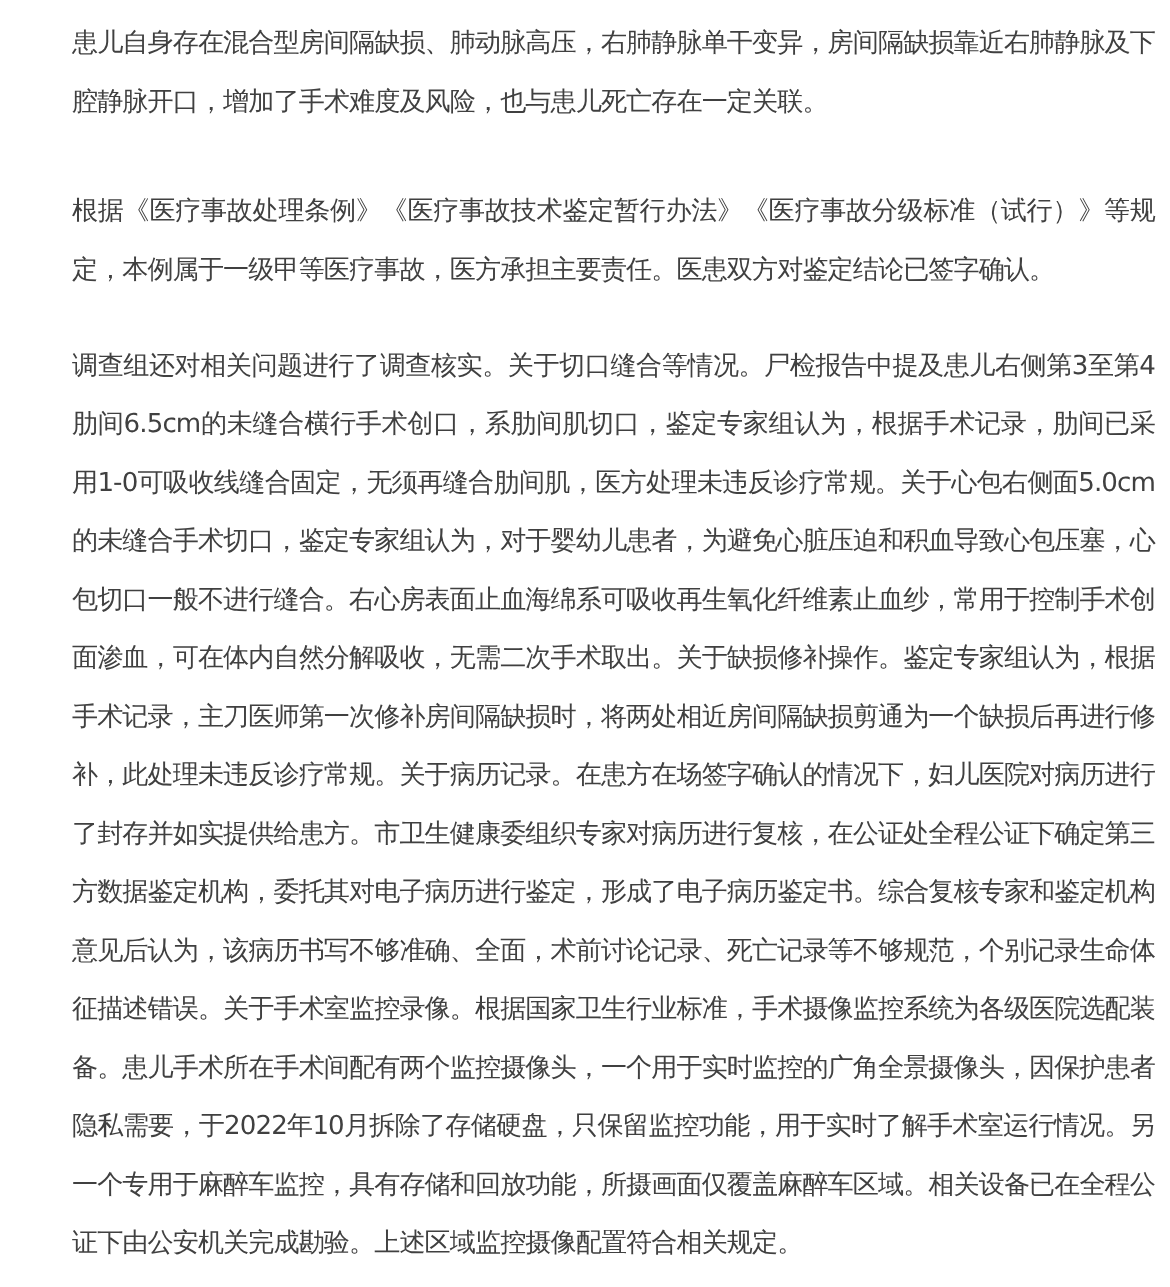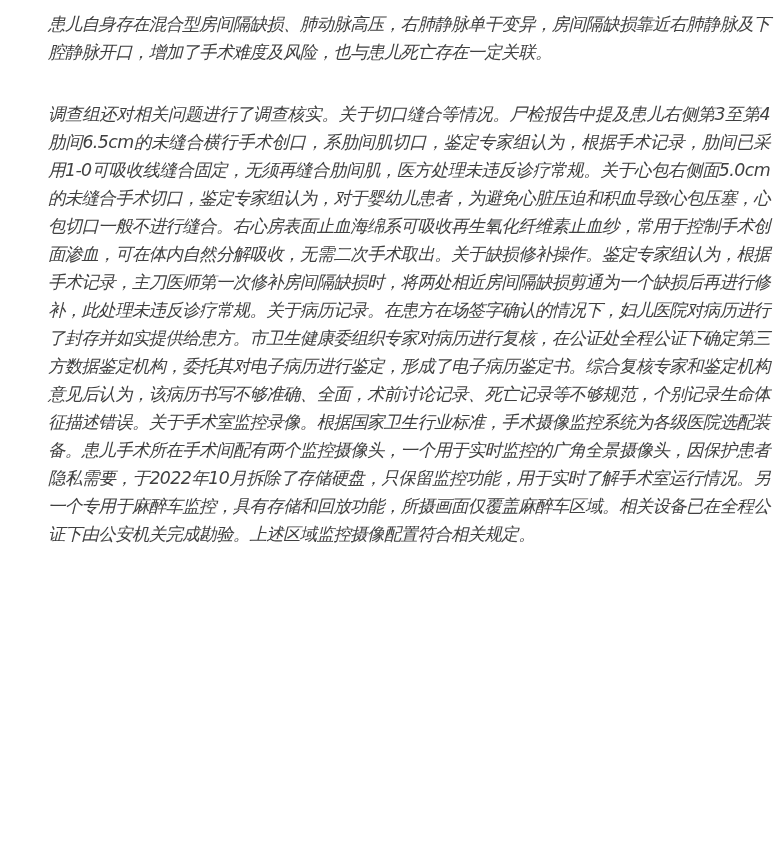--- a/index.html
+++ b/index.html
@@ -12,28 +12,28 @@
   }
   .article {
     position: relative;
     padding: 10px 10px 0 48px;
     box-sizing: border-box;
     width: 780px;
   }
   .para {
     margin: 0 0 25px 0;
     font-size: 17.4px;
-    line-height: 28px;
+    line-height: 39px;
     letter-spacing: -0.6px;
     text-align: justify;
     width: 722px;
     word-break: break-all;
-    font-style: italic;
   }
   .para:nth-of-type(2) { margin-top: 34px; }
 </style>
 </head>
 <body>
 
 <div class="article">
   <p class="para">患儿自身存在混合型房间隔缺损、肺动脉高压，右肺静脉单干变异，房间隔缺损靠近右肺静脉及下腔静脉开口，增加了手术难度及风险，也与患儿死亡存在一定关联。</p>
+  <p class="para">根据《医疗事故处理条例》《医疗事故技术鉴定暂行办法》《医疗事故分级标准（试行）》等规定，本例属于一级甲等医疗事故，医方承担主要责任。医患双方对鉴定结论已签字确认。</p>
   <p class="para">调查组还对相关问题进行了调查核实。关于切口缝合等情况。尸检报告中提及患儿右侧第3至第4肋间6.5cm的未缝合横行手术创口，系肋间肌切口，鉴定专家组认为，根据手术记录，肋间已采用1-0可吸收线缝合固定，无须再缝合肋间肌，医方处理未违反诊疗常规。关于心包右侧面5.0cm的未缝合手术切口，鉴定专家组认为，对于婴幼儿患者，为避免心脏压迫和积血导致心包压塞，心包切口一般不进行缝合。右心房表面止血海绵系可吸收再生氧化纤维素止血纱，常用于控制手术创面渗血，可在体内自然分解吸收，无需二次手术取出。关于缺损修补操作。鉴定专家组认为，根据手术记录，主刀医师第一次修补房间隔缺损时，将两处相近房间隔缺损剪通为一个缺损后再进行修补，此处理未违反诊疗常规。关于病历记录。在患方在场签字确认的情况下，妇儿医院对病历进行了封存并如实提供给患方。市卫生健康委组织专家对病历进行复核，在公证处全程公证下确定第三方数据鉴定机构，委托其对电子病历进行鉴定，形成了电子病历鉴定书。综合复核专家和鉴定机构意见后认为，该病历书写不够准确、全面，术前讨论记录、死亡记录等不够规范，个别记录生命体征描述错误。关于手术室监控录像。根据国家卫生行业标准，手术摄像监控系统为各级医院选配装备。患儿手术所在手术间配有两个监控摄像头，一个用于实时监控的广角全景摄像头，因保护患者隐私需要，于2022年10月拆除了存储硬盘，只保留监控功能，用于实时了解手术室运行情况。另一个专用于麻醉车监控，具有存储和回放功能，所摄画面仅覆盖麻醉车区域。相关设备已在全程公证下由公安机关完成勘验。上述区域监控摄像配置符合相关规定。</p>
 </div>
 
 </body></html>

